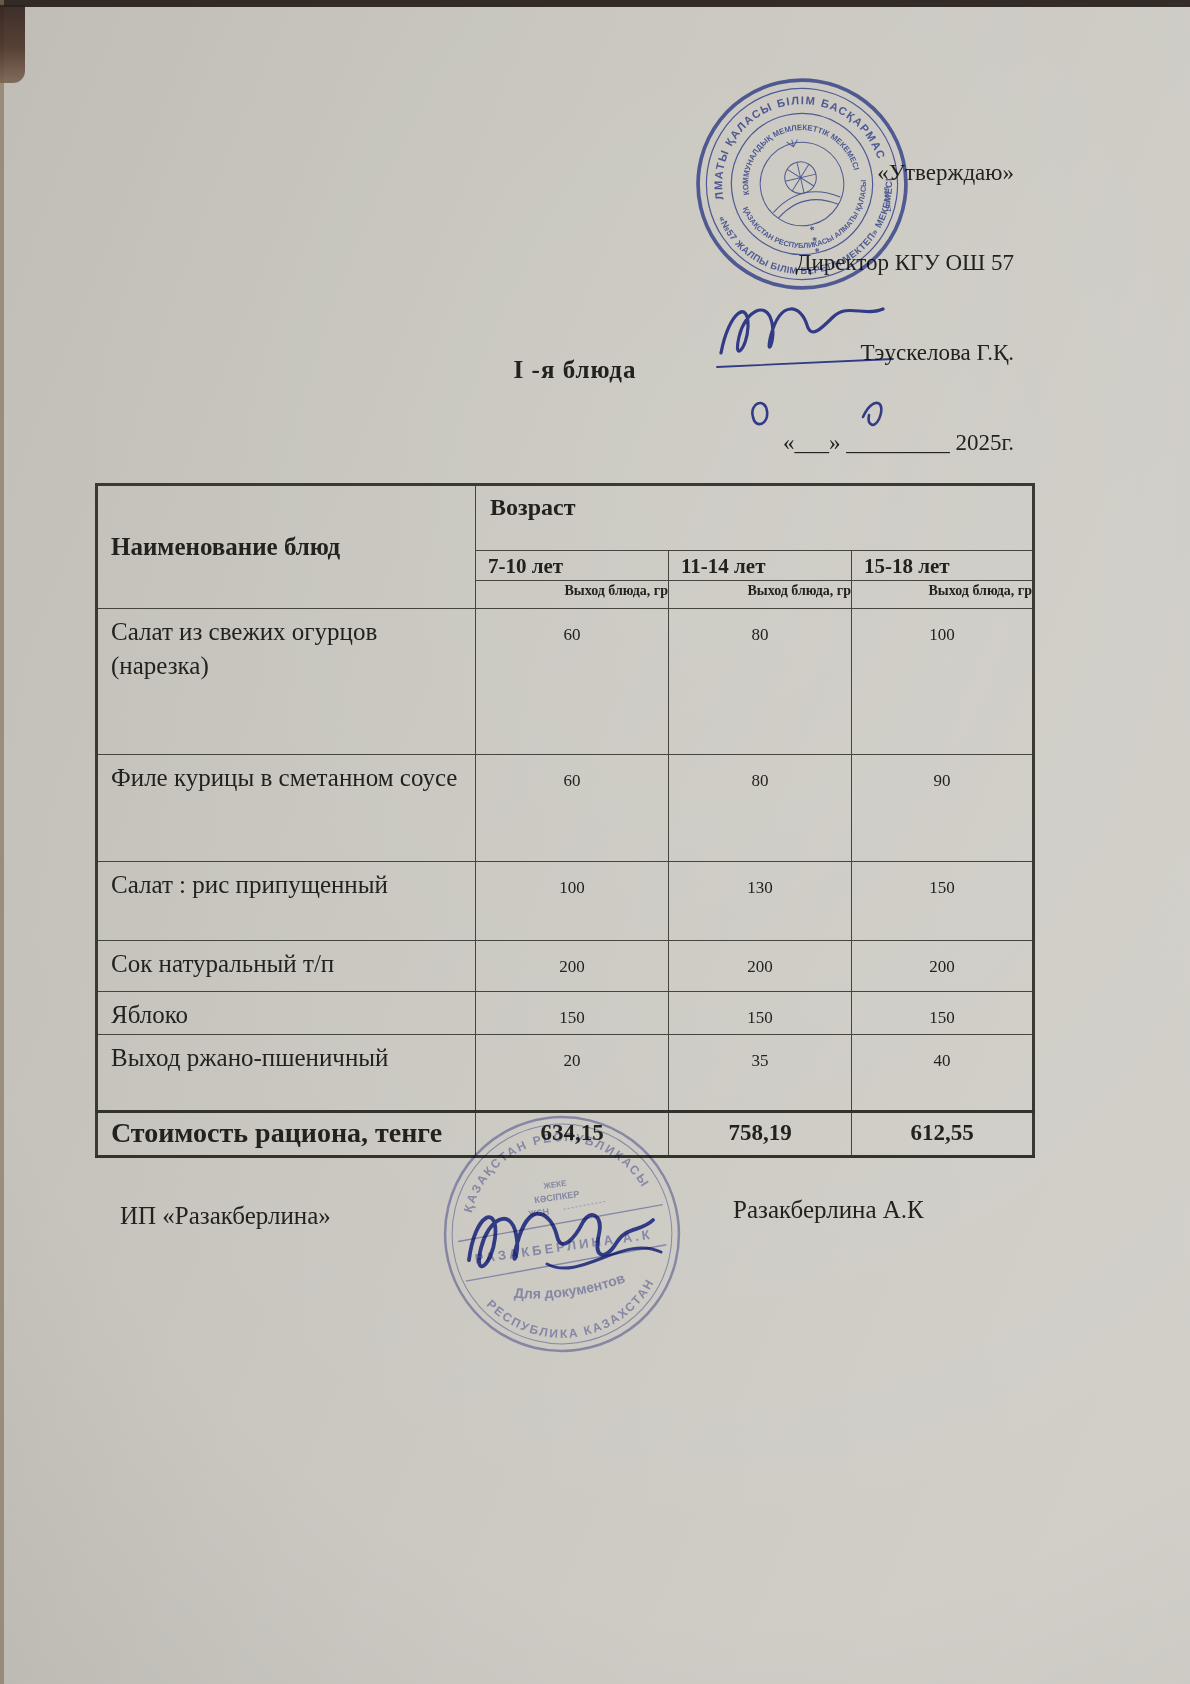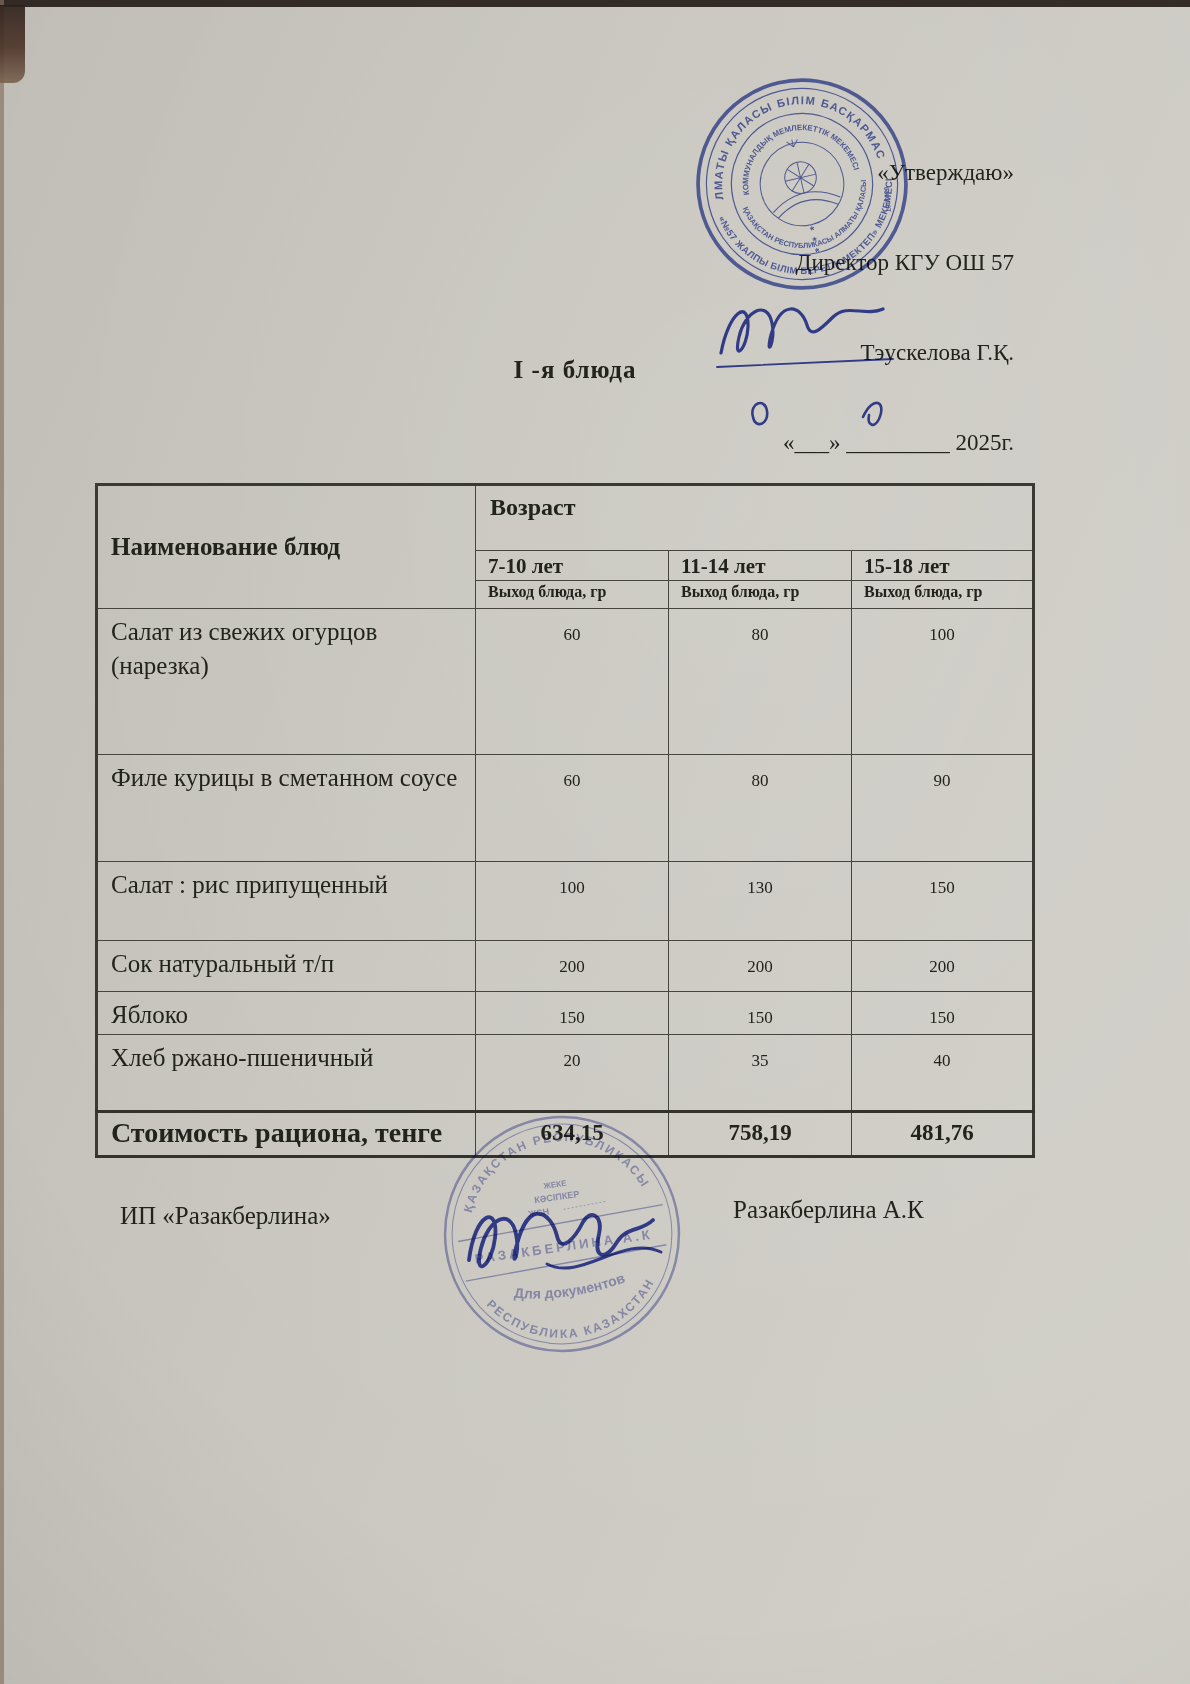--- a/index.html
+++ b/index.html
@@ -39,21 +39,21 @@
     border-collapse:collapse;table-layout:fixed;
     border:3px solid #3a3a32;
   }
   .menu td{border:1.5px solid #45453d;vertical-align:top;padding:2px 10px;overflow:hidden;}
   .menu .c-name{font-size:25px;padding-left:13px;padding-top:6px;line-height:34px;}
   .menu .c-val{font-size:17px;text-align:center;padding-top:16px;}
   .menu .hd{font-weight:bold;}
   .menu .name-hd{font-size:25px;vertical-align:middle;padding-left:13px;}
   .menu .age-hd{font-size:24px;padding:8px 0 0 14px;}
   .menu .grp-hd{font-size:21px;padding:3px 0 0 12px;}
-  .menu .unit-hd{font-size:16px;padding:2px 0 0 12px;}
+  .menu .unit-hd{font-size:14px;padding:2px 0 0 12px;text-align:right;}
   tr.h-hdr1 td{height:56px;}
   tr.h-hdr2 td{height:26px;}
   tr.h-hdr3 td{height:25px;}
   tr.h-salad td{height:127px;}
   tr.h-chick td{height:88px;}
   tr.h-garn td{height:60px;}
   tr.h-juice td{height:32px;}
   tr.h-apple td{height:24px;}
   tr.h-bread td{height:57px;}
   tr.total td{height:40px;border-top:3px solid #33332c;border-bottom:3px solid #33332c;
@@ -133,30 +133,30 @@
         <td class="c-val">200</td>
         <td class="c-val">200</td>
       </tr>
       <tr class="h-apple">
         <td class="c-name">Яблоко</td>
         <td class="c-val">150</td>
         <td class="c-val">150</td>
         <td class="c-val">150</td>
       </tr>
       <tr class="h-bread">
-        <td class="c-name">Хлеб ржано-пшеничный</td>
+        <td class="c-name">Выход ржано-пшеничный</td>
         <td class="c-val">20</td>
         <td class="c-val">35</td>
         <td class="c-val">40</td>
       </tr>
       <tr class="total">
         <td class="c-name">Стоимость рациона, тенге</td>
         <td class="c-val">634,15</td>
         <td class="c-val">758,19</td>
-        <td class="c-val">481,76</td>
+        <td class="c-val">612,55</td>
       </tr>
     </tbody>
   </table>
 
   <div class="company">ИП «Разакберлина»</div>
   <div class="signatory">Разакберлина  А.К</div>
 
   <svg class="stamp stamp-school" viewBox="0 0 250 250" color="#3a4cae">
     <defs>
       <path id="s-arc-top" d="M 39,125 A 86,86 0 1 1 211,125"></path>

